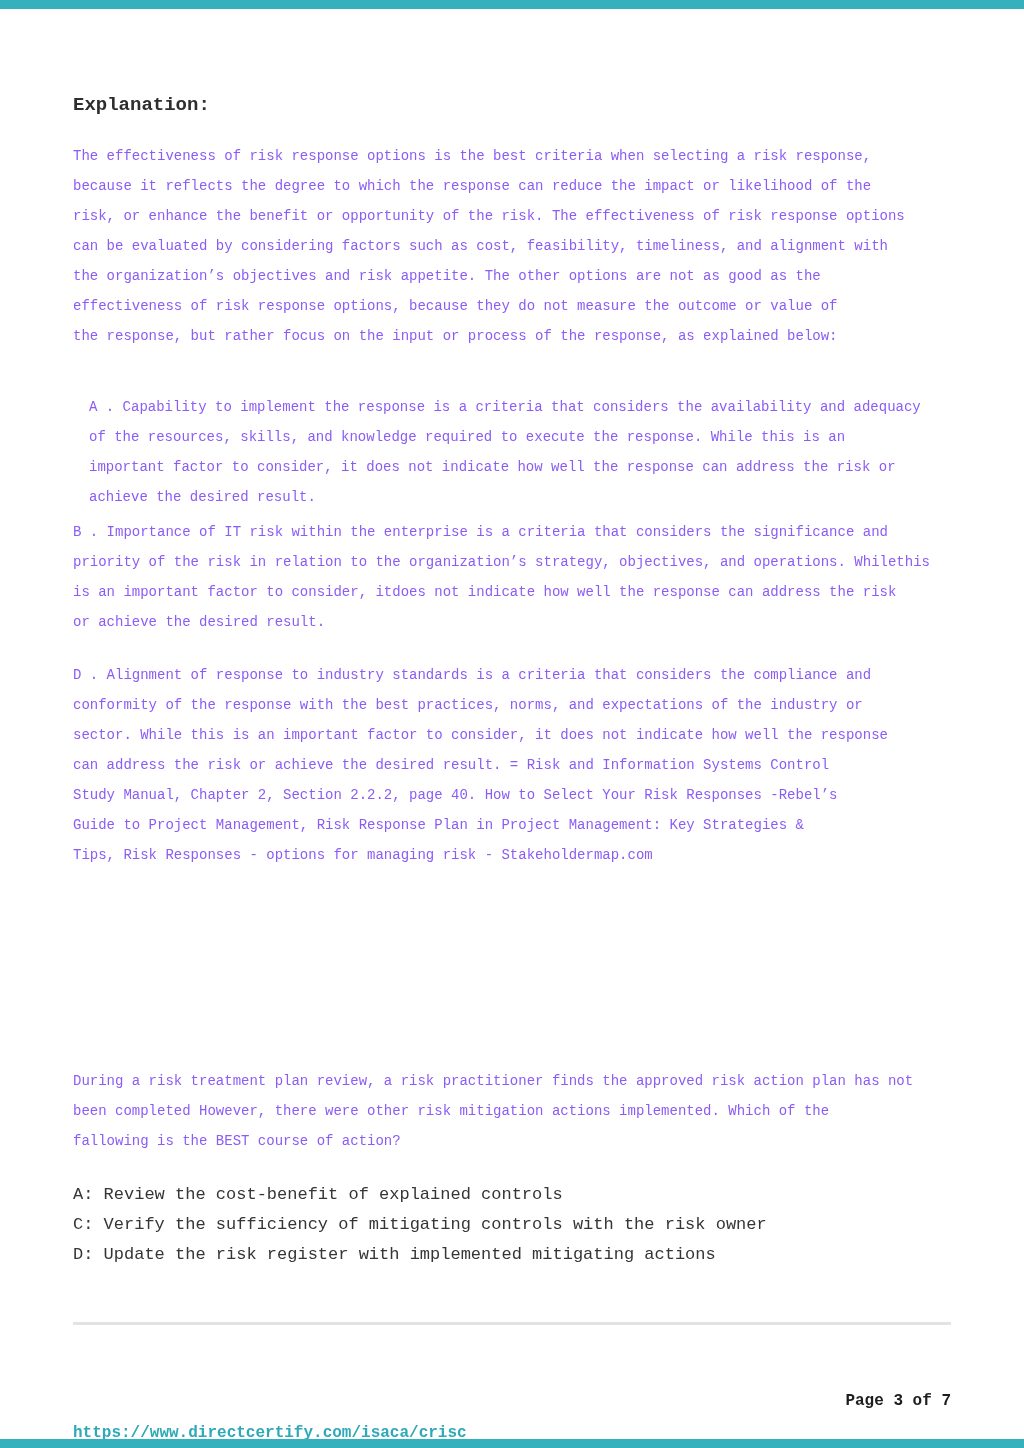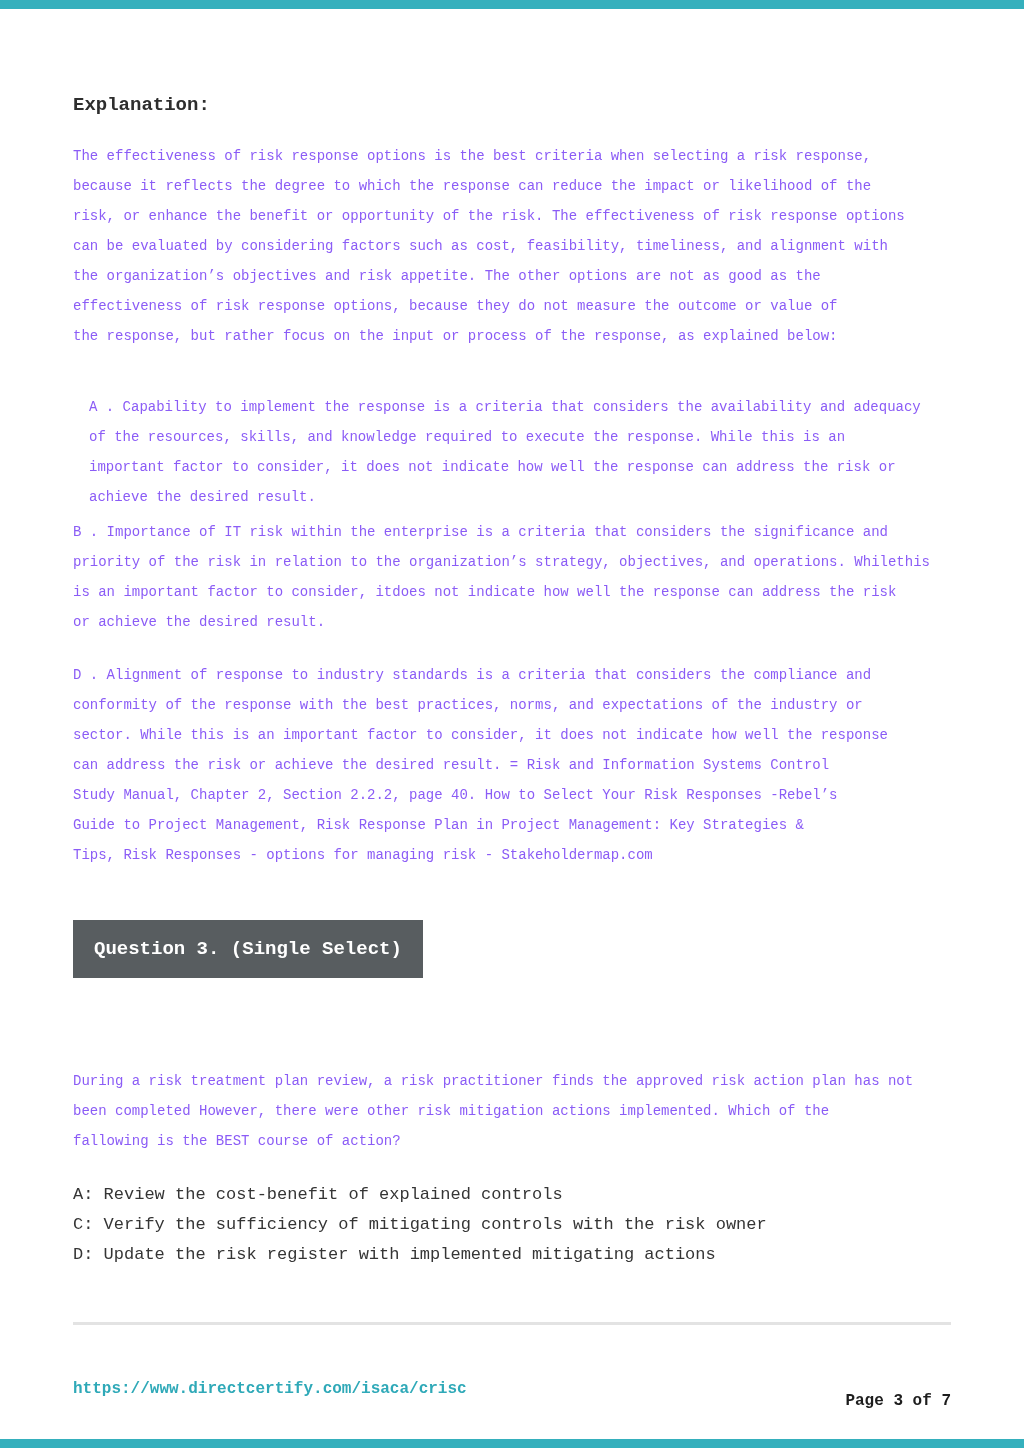--- a/index.html
+++ b/index.html
@@ -75,21 +75,21 @@
     position: absolute;
     left: 73px;
     top: 1322px;
     width: 878px;
     height: 3px;
     background: #e3e3e3;
   }
   .footer-link {
     position: absolute;
     left: 73px;
-    top: 1376px;
+    top: 1420px;
     font-size: 16px;
     font-weight: bold;
     color: #2fa9b8;
     text-decoration: none;
     line-height: 26px;
     text-align: right;
   }
   .footer-page {
     position: absolute;
     right: 73px;
@@ -129,21 +129,20 @@
 or achieve the desired result.</p>
 
   <p class="para p-d">D . Alignment of response to industry standards is a criteria that considers the compliance and
 conformity of the response with the best practices, norms, and expectations of the industry or
 sector. While this is an important factor to consider, it does not indicate how well the response
 can address the risk or achieve the desired result. = Risk and Information Systems Control
 Study Manual, Chapter 2, Section 2.2.2, page 40. How to Select Your Risk Responses -Rebel’s
 Guide to Project Management, Risk Response Plan in Project Management: Key Strategies &amp;
 Tips, Risk Responses - options for managing risk - Stakeholdermap.com</p>
 
-  <div class="badge">Question 3. (Single Select)</div>
 
   <p class="para p-q">During a risk treatment plan review, a risk practitioner finds the approved risk action plan has not
 been completed However, there were other risk mitigation actions implemented. Which of the
 fallowing is the BEST course of action?</p>
 
   <div class="choices">
     <p class="choice-line">A: Review the cost-benefit of explained controls</p>
     <p class="choice-line">C: Verify the sufficiency of mitigating controls with the risk owner</p>
     <p class="choice-line">D: Update the risk register with implemented mitigating actions</p>
   </div>

